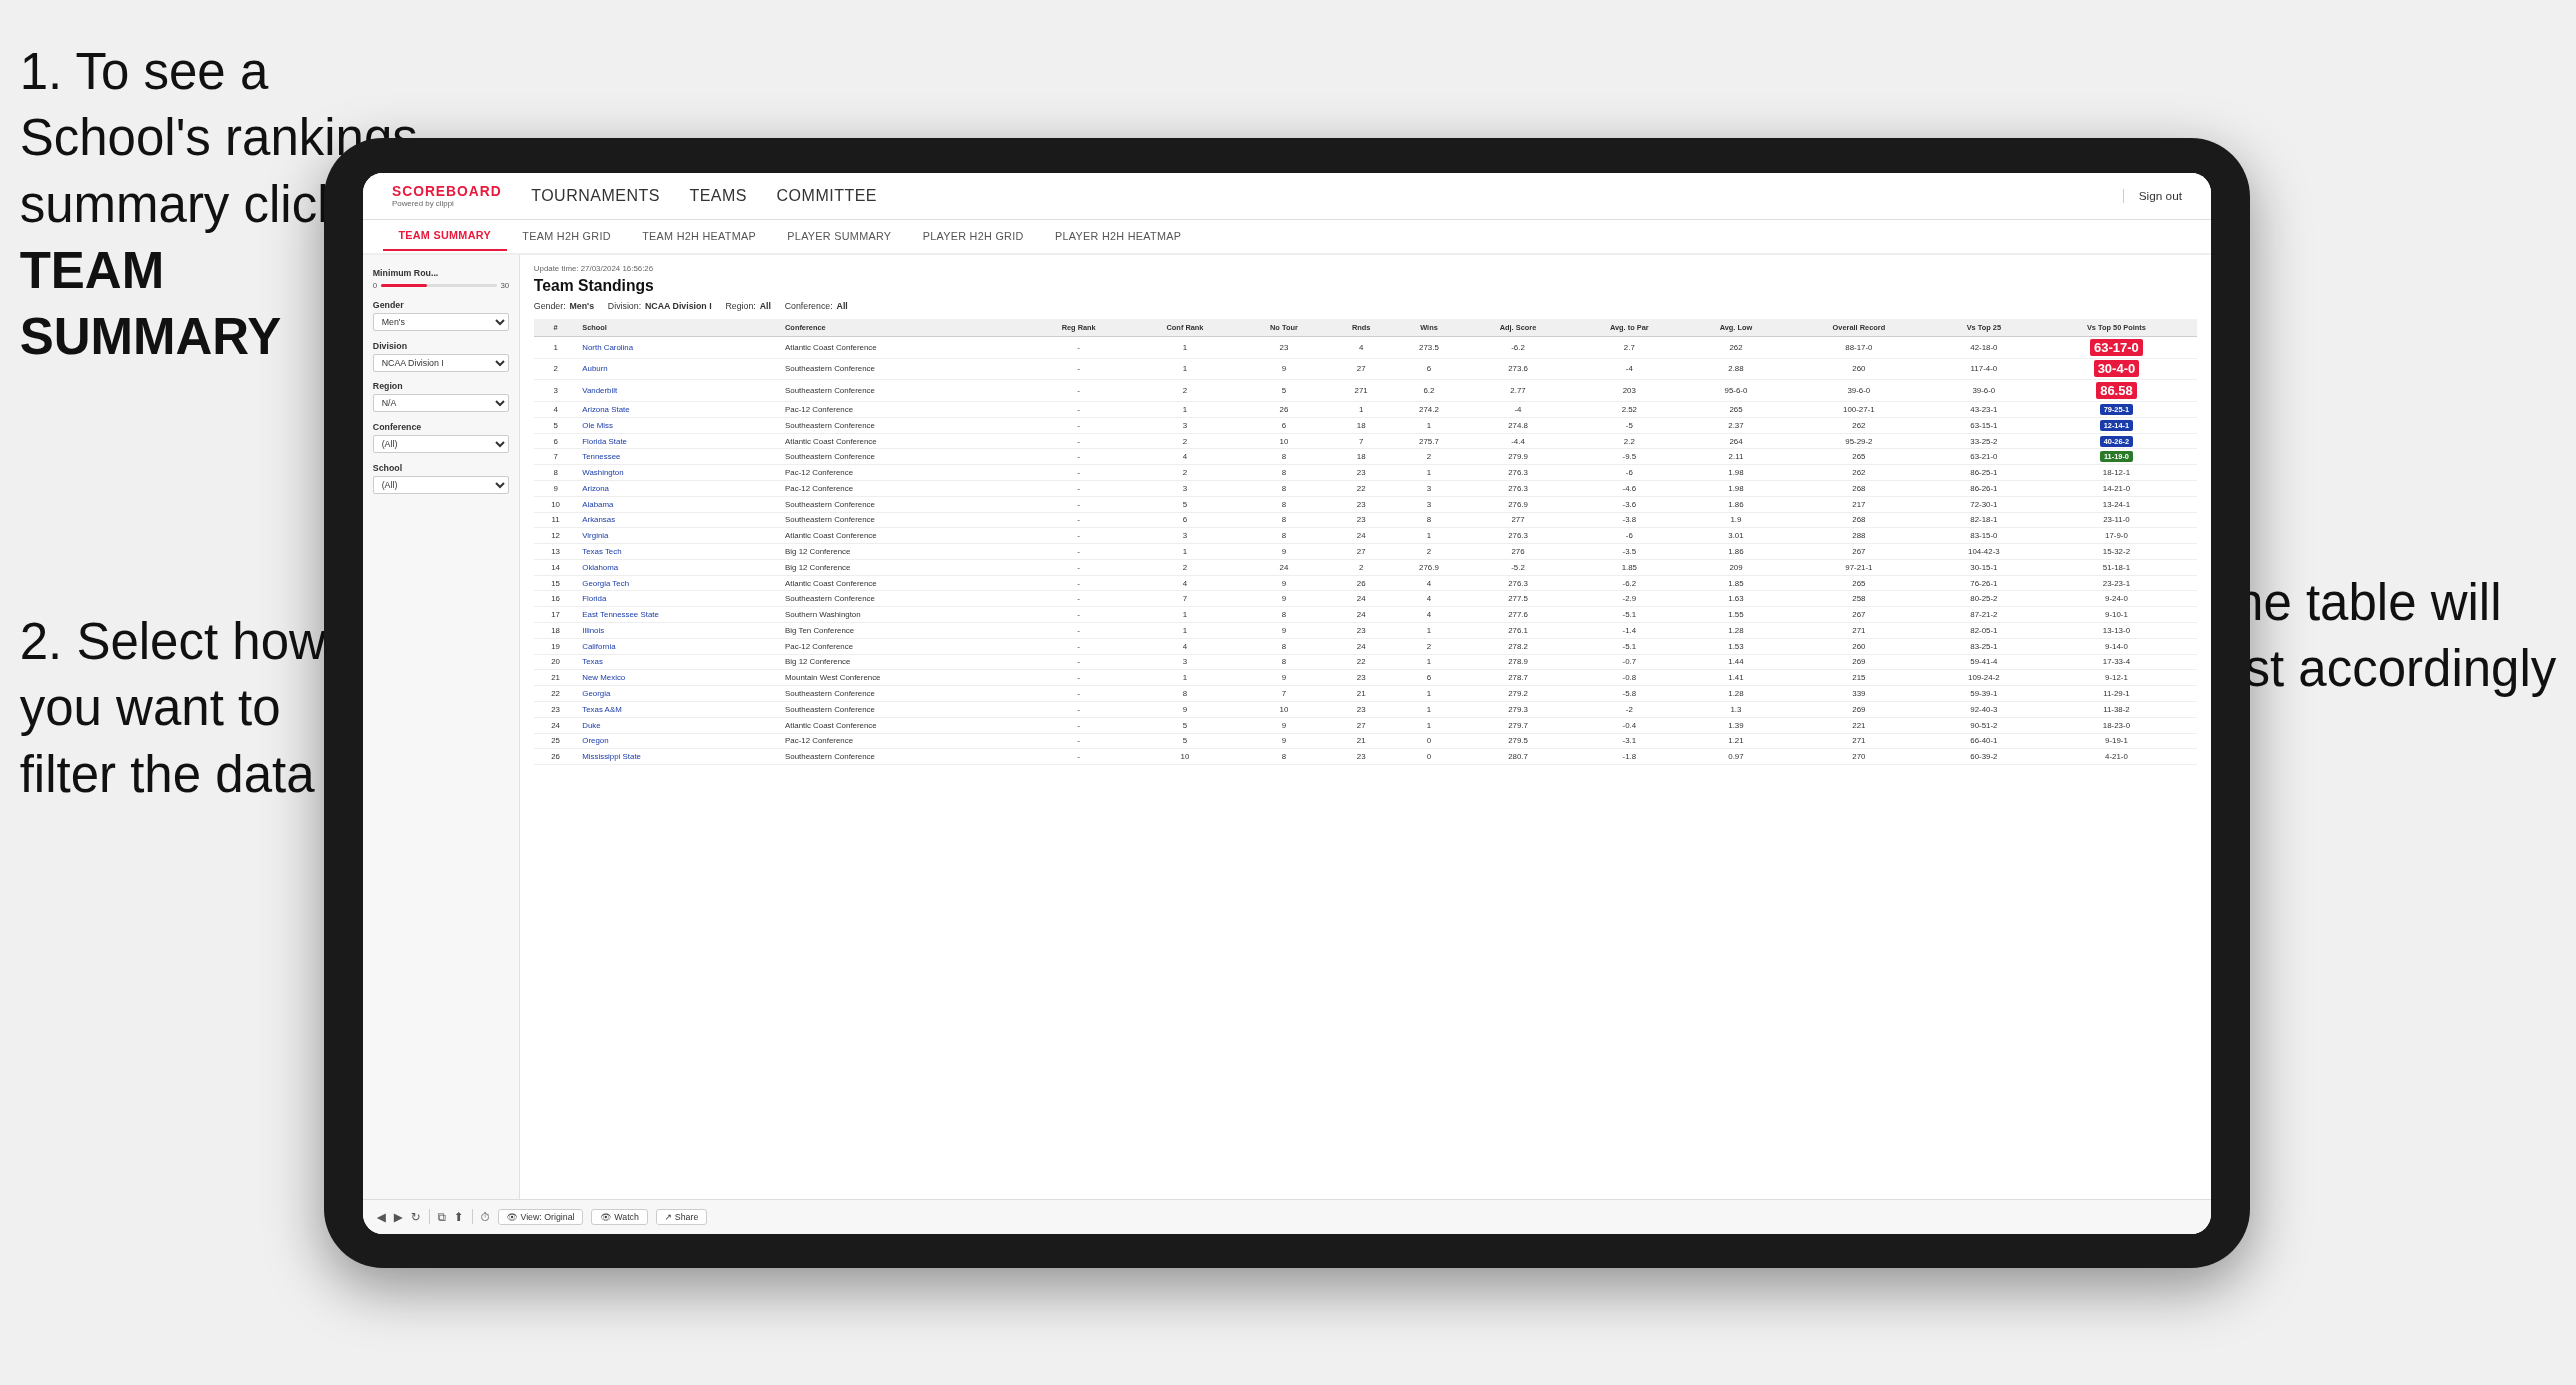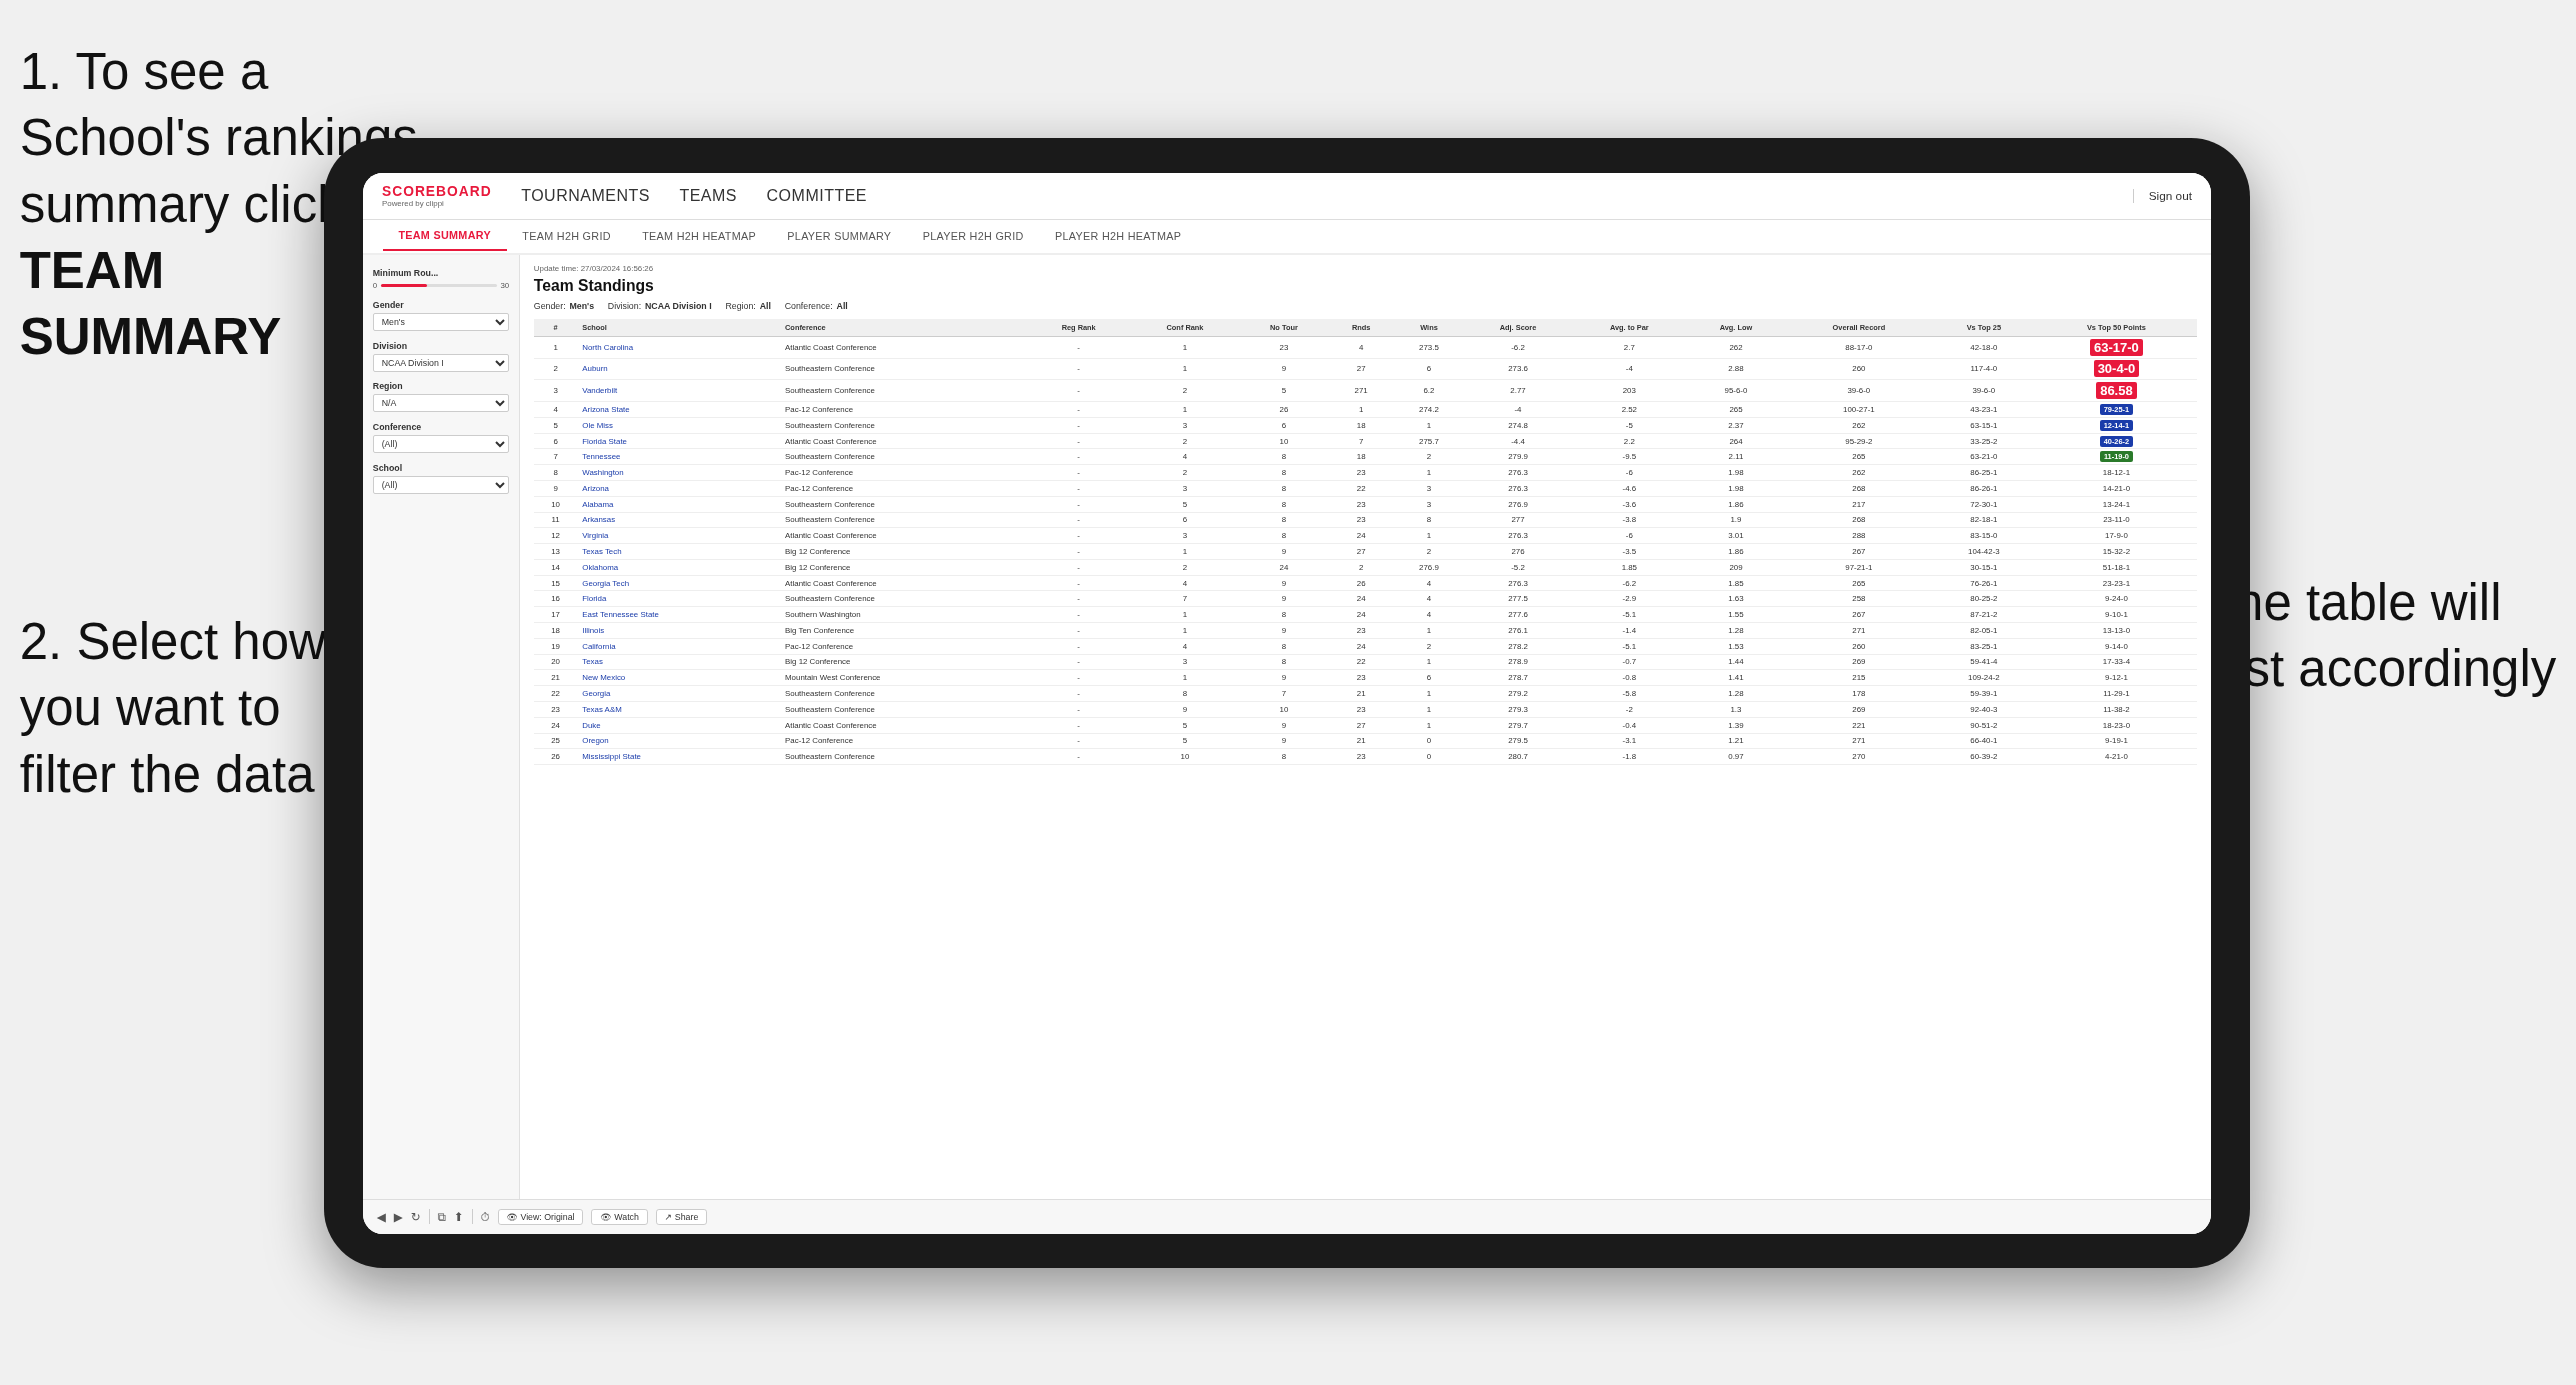--- a/index.html
+++ b/index.html
@@ -68,21 +68,21 @@
       display: flex;
       flex-direction: column;
     }
 
     
     .nav-bar {
       background: #fff;
       border-bottom: 1px solid #ddd;
       display: flex;
       align-items: center;
-      padding: 0 19px;
+      padding: 0 29px;
       height: 47px;
       flex-shrink: 0;
     }
     .logo-area {
       display: flex;
       flex-direction: column;
       margin-right: 29.5px;
     }
     .logo-text {
       font-size: 13.8px;
@@ -855,21 +855,21 @@
                 <td class="left" style="color: rgb(26, 60, 170); cursor: pointer;">Georgia</td>
                 <td class="left">Southeastern Conference</td>
                 <td>-</td>
                 <td>8</td>
                 <td>7</td>
                 <td>21</td>
                 <td>1</td>
                 <td>279.2</td>
                 <td>-5.8</td>
                 <td>1.28</td>
-                <td>178</td>
+                <td>339</td>
                 <td>59-39-1</td>
                 <td><span>11-29-1</span></td>
               </tr>
               <tr>
                 <td>23</td>
                 <td class="left" style="color: rgb(26, 60, 170); cursor: pointer;">Texas A&amp;M</td>
                 <td class="left">Southeastern Conference</td>
                 <td>-</td>
                 <td>9</td>
                 <td>10</td>

